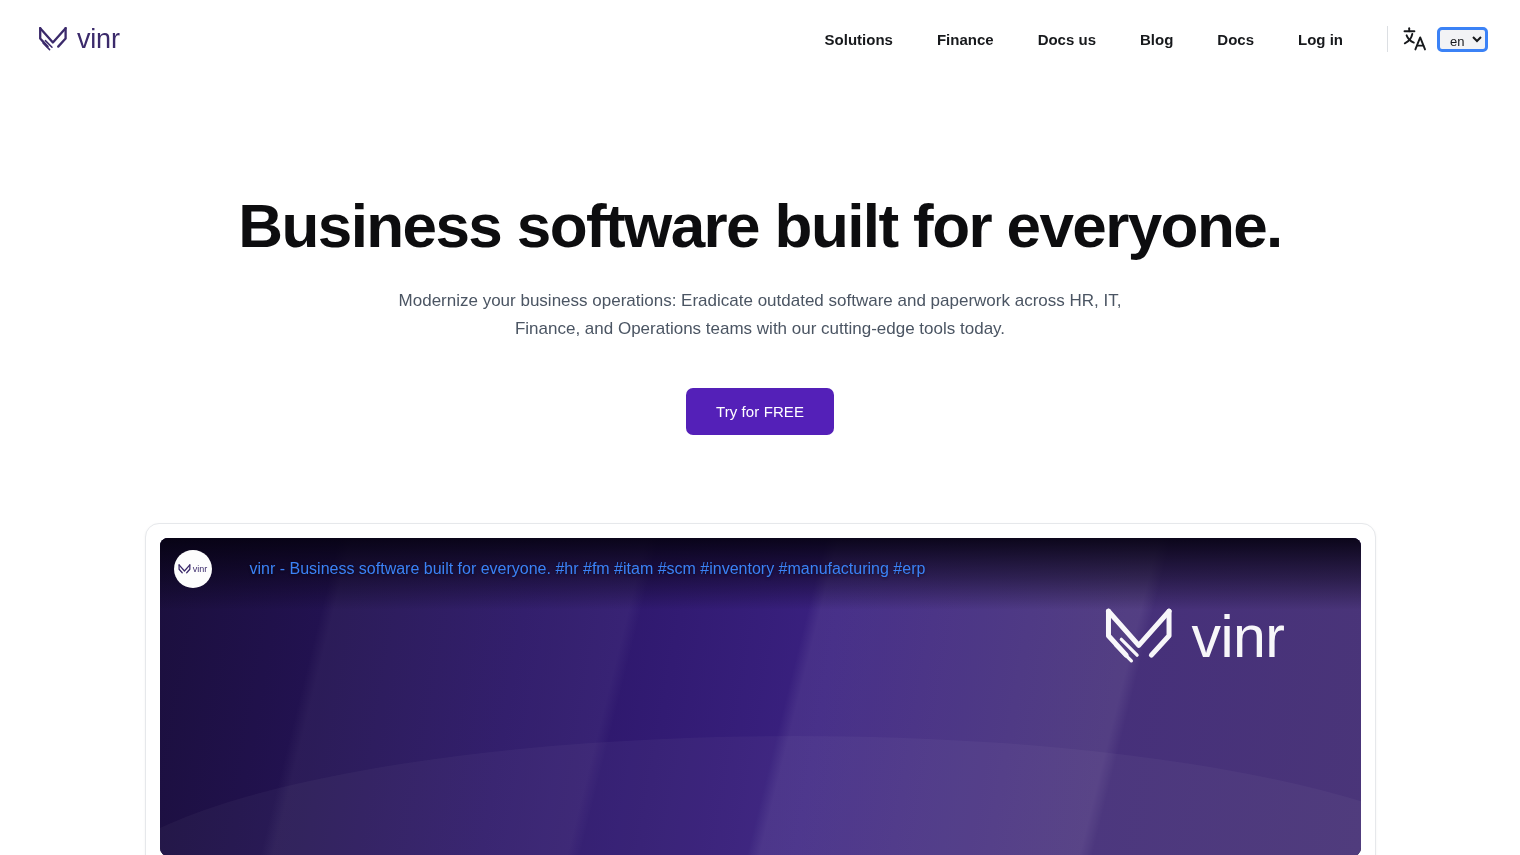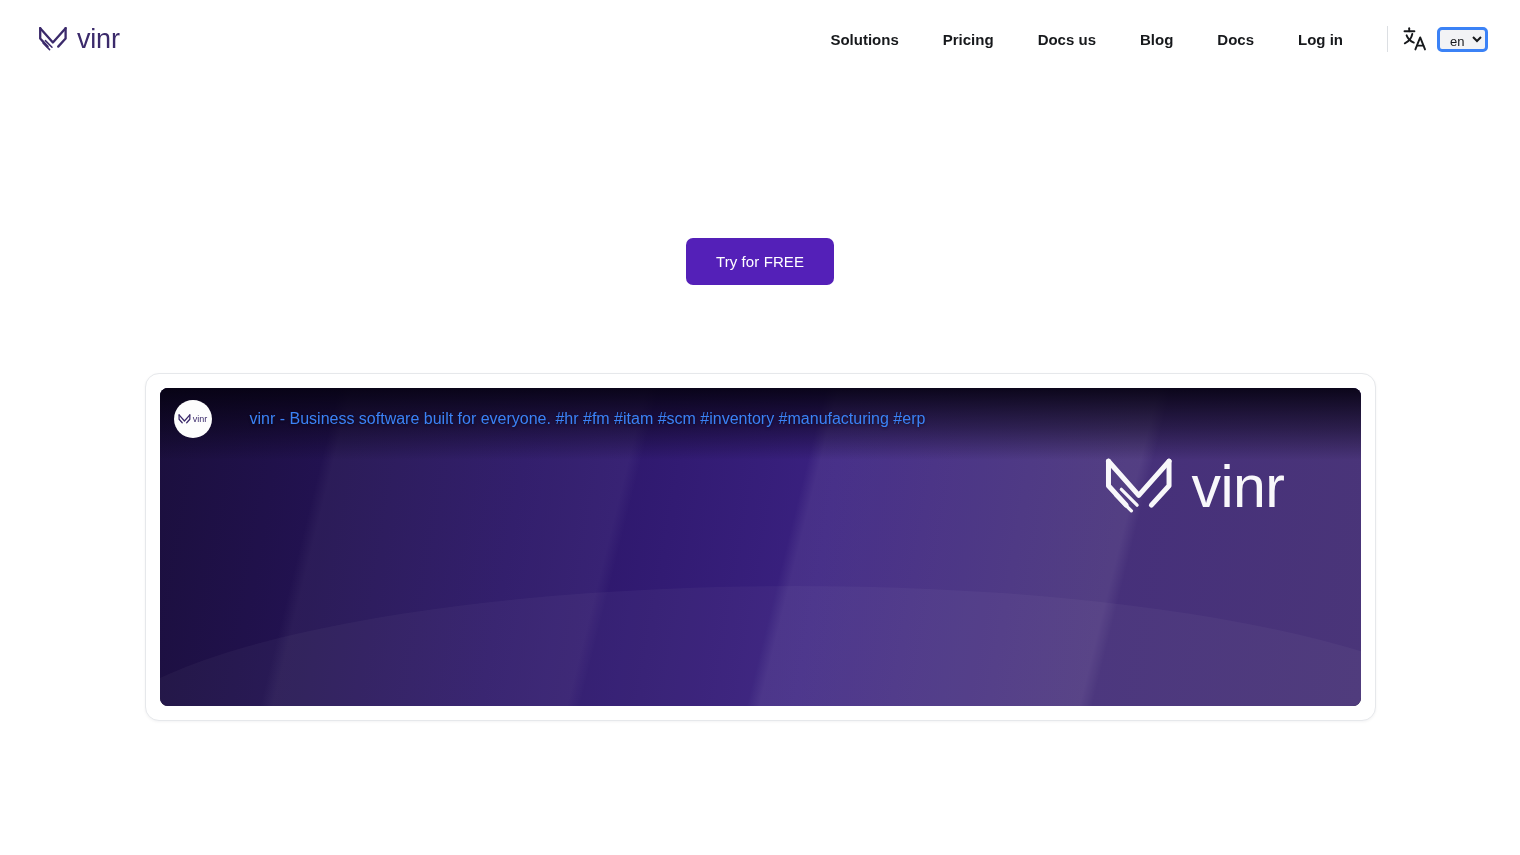--- a/index.html
+++ b/index.html
@@ -229,21 +229,21 @@
         <path d="M27.6 2.2 L27.6 12.5 L20.2 20.6" stroke="#3b2a6b" stroke-width="2.3" stroke-linecap="round" stroke-linejoin="round"></path>
         <path d="M5.0 17.0 L11.6 23.6" stroke="#3b2a6b" stroke-width="1.5" stroke-linecap="round"></path>
         <path d="M7.4 14.6 L14.0 21.2" stroke="#3b2a6b" stroke-width="1.5" stroke-linecap="round"></path>
       </svg>
     </span>
     <span class="brand-word">vinr</span>
   </a>
 
   <nav class="nav">
     <a class="nav-link" href="#">Solutions</a>
-    <a class="nav-link" href="#">Pricing</a>
+    <a class="nav-link" href="#">Finance</a>
     <a class="nav-link" href="#">Docs us</a>
     <a class="nav-link" href="#">Blog</a>
     <a class="nav-link" href="#">Docs</a>
     <a class="nav-link" href="#">Log in</a>
 
     <span class="nav-divider"></span>
 
     <div class="lang-group">
       <span>
         <svg class="translate-icon" viewBox="0 0 26 26" fill="none">
@@ -257,20 +257,25 @@
       </span>
       <select class="lang-select">
         <option>en</option>
       </select>
     </div>
   </nav>
 </header>
 
 <main>
   <div class="hero">
+    <h1 class="hero-title">Business software built for everyone.</h1>
+    <p class="hero-sub">
+      <span>Modernize your business operations: Eradicate outdated software and paperwork across HR, IT,</span><br>
+      <span>Finance, and Operations teams with our cutting-edge tools today.</span>
+    </p>
     <button class="hero-cta">Try for FREE</button>
   </div>
 
   <div class="card-wrap">
     <div class="video">
       <div class="video-bg"></div>
       <div class="video-arc"></div>
       <div class="video-topfade"></div>
 
       <div class="video-head">

